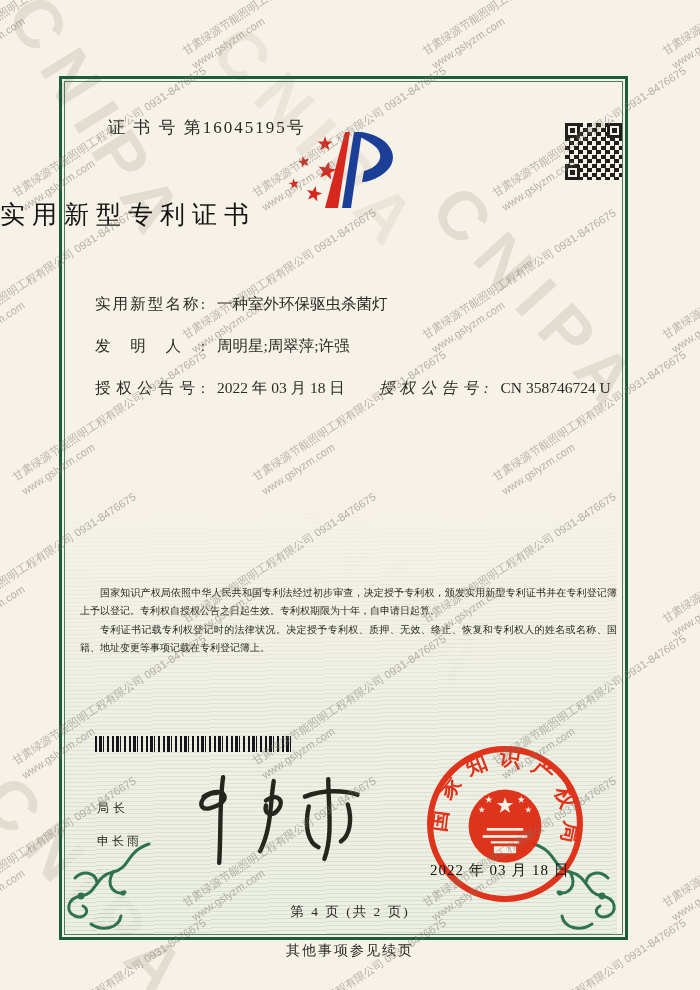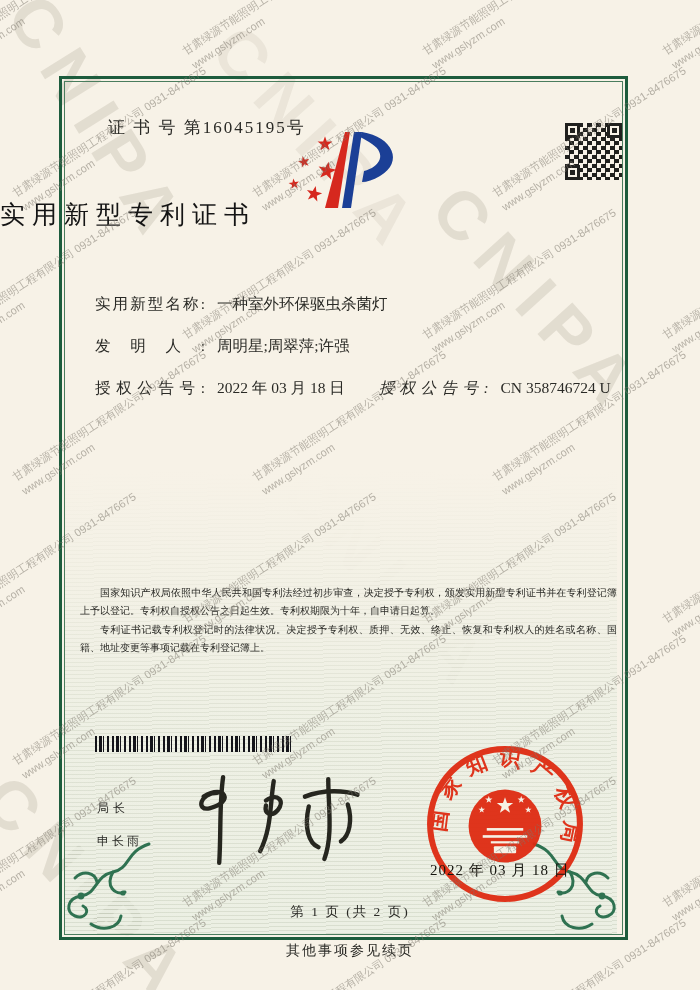--- a/index.html
+++ b/index.html
@@ -196,21 +196,21 @@
         <polygon transform="translate(103,66) scale(0.34)" points="0,-10 2.35,-3.24 9.51,-3.09 3.80,1.24 5.88,8.09 0,4 -5.88,8.09 -3.80,1.24 -9.51,-3.09 -2.35,-3.24"></polygon>
         <rect x="62" y="84" width="36" height="2.6"></rect>
         <rect x="58" y="91" width="44" height="2.6"></rect>
         <rect x="66" y="97" width="28" height="2.2"></rect>
         <rect x="69" y="102" width="22" height="7" rx="1"></rect>
       </g>
     </g>
   </svg>
   <div class="seal-date">2022 年 03 月 18 日</div>
 
-  <div class="page-num">第 1 页 (共 2 页)</div>
+  <div class="page-num">第 4 页 (共 2 页)</div>
   <div class="cont-note">其他事项参见续页</div>
 
   <div class="wm-layer">
       <div class="wm-tile" style="left: -70px; top: -20px;">
         <div>甘肃绿源节能照明工程有限公司 0931-8476675</div>
         <div>www.gslyzm.com</div>
       </div>
       <div class="wm-tile" style="left: 170px; top: -20px;">
         <div>甘肃绿源节能照明工程有限公司 0931-8476675</div>
         <div>www.gslyzm.com</div>

